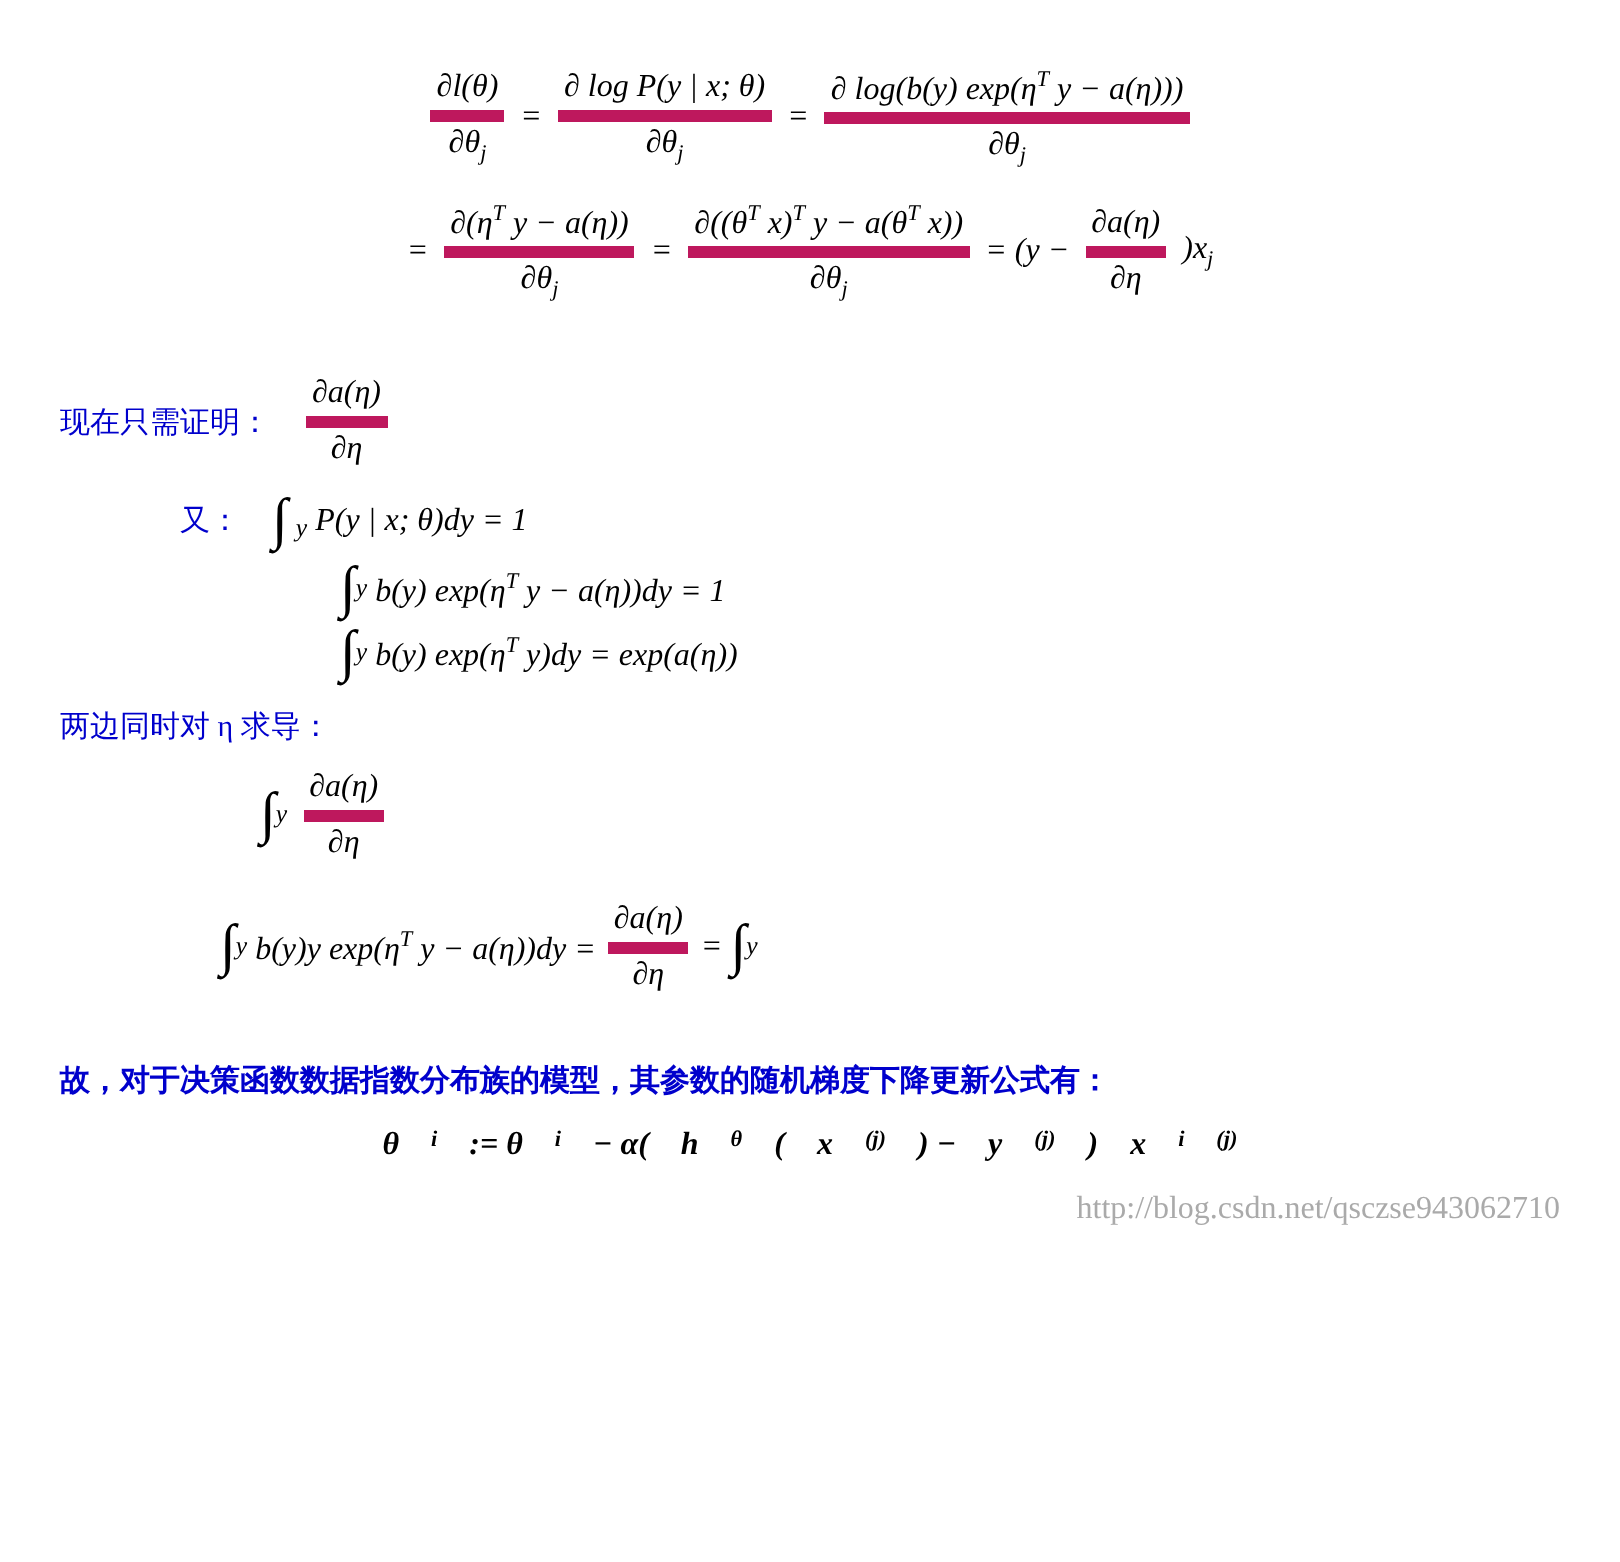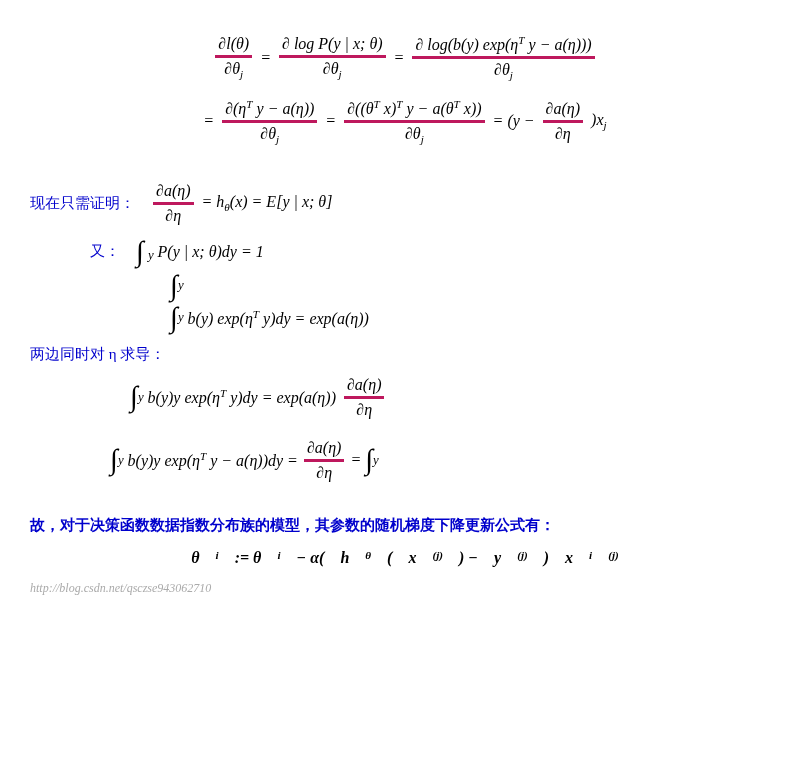--- a/index.html
+++ b/index.html
@@ -26,44 +26,43 @@
       justify-content: center;
     }
     .frac {
       display: inline-flex;
       flex-direction: column;
       align-items: center;
       vertical-align: middle;
       margin: 0 2px;
     }
     .frac .num {
-      border-bottom: 3px solid #be185d;
+      border-bottom: 6px solid #be185d;
       padding: 0 3px 2px 3px;
       text-align: left;
       font-style: italic;
     }
     .frac .den {
       padding: 2px 3px 0 3px;
       text-align: right;
       font-style: italic;
     }
     sup {
       font-size: 0.7em;
       vertical-align: super;
     }
     sub {
       font-size: 0.7em;
       vertical-align: sub;
     }
     .watermark {
       color: #aaaaaa;
-      font-size: 12px;
-      text-align: left;
+      font-size: 16px;
+      text-align: right;
       margin-top: 10px;
-      font-style: italic;
     }
     .section {
       margin: 14px 0;
     }
     .indent {
       margin-left: 60px;
     }
     .eq-line {
       display: flex;
       align-items: center;
@@ -129,39 +128,39 @@
 
   <div class="section" style="margin-top: 37px;">
     <div class="eq-line">
       <span class="blue-text">现在只需证明：</span>
       <span style="margin-left: 10px; display:inline-flex; align-items:center; gap:6px; font-style:italic;">
 
         <span class="frac">
           <span class="num">∂<i>a</i>(η)</span>
           <span class="den">∂η</span>
         </span>
-        <span>= <i>h</i><sub>θ</sub>(<i>x</i>) = <i>E</i>[<i>y</i> | <i>x</i>; θ]</span>
       </span>
     </div>
   </div>
 
   <div class="section indent">
     <div class="eq-line">
       <span class="blue-text">又：</span>
       <span style="margin-left: 10px; display:inline-flex; align-items:center; gap:4px; font-style:italic;">
         <span style="font-size:1.8em; line-height:0.9;">∫</span>
           <sub style="font-size:0.8em; margin-top:8px;"><i>y</i></sub>
         <span><i>P</i>(<i>y</i> | <i>x</i>; θ)<i>dy</i> = 1</span>
       </span>
     </div>
 
     <div class="math-line" style="justify-content:flex-start; margin-left: 80px; margin-top:8px;">
       <span style="display:inline-flex; align-items:center; gap:4px; font-style:italic;">
         <span style="font-size:1.8em; line-height:0.9; margin-right:-4px;">∫</span>
           <sub style="font-size:0.8em;"><i>y</i></sub>
+        <span><i>b</i>(<i>y</i>) exp(η<sup><i>T</i></sup> <i>y</i> − <i>a</i>(η))<i>dy</i> = 1</span>
       </span>
     </div>
 
     <div class="math-line" style="justify-content:flex-start; margin-left: 80px; margin-top:6px;">
       <span style="display:inline-flex; align-items:center; gap:4px; font-style:italic;">
         <span style="font-size:1.8em; line-height:0.9; margin-right:-4px;">∫</span>
           <sub style="font-size:0.8em;"><i>y</i></sub>
         <span><i>b</i>(<i>y</i>) exp(η<sup><i>T</i></sup> <i>y</i>)<i>dy</i> = exp(<i>a</i>(η))</span>
       </span>
     </div>
@@ -169,21 +168,20 @@
 
   <div class="section" style="margin-top: 0;">
     <div class="eq-line">
       <span class="blue-text">两边同时对 η 求导：</span>
     </div>
 
     <div class="math-line" style="justify-content:flex-start; margin-left: 100px; margin-top: 12px;">
       <span style="display:inline-flex; align-items:center; gap:4px; font-style:italic;">
         <span style="font-size:1.8em; line-height:0.9; margin-right:-4px;">∫</span>
           <sub style="font-size:0.8em;"><i>y</i></sub>
-        <span><i>b</i>(<i>y</i>)<i>y</i> exp(η<sup><i>T</i></sup> <i>y</i>)<i>dy</i> = exp(<i>a</i>(η))</span>
         <span class="frac" style="margin-left:4px;">
           <span class="num">∂<i>a</i>(η)</span>
           <span class="den">∂η</span>
         </span>
       </span>
     </div>
   </div>
 
   <div class="section" style="margin-top: 20px;">
     <div class="math-line" style="justify-content:flex-start; margin-left: 80px;">

